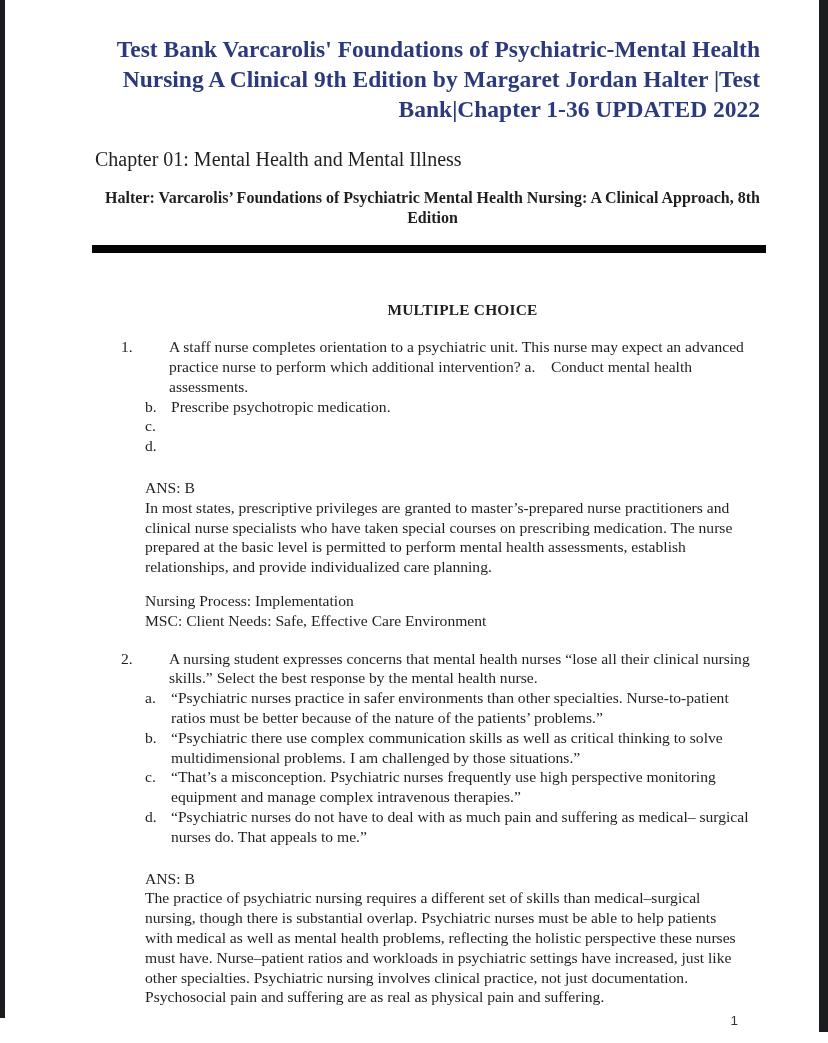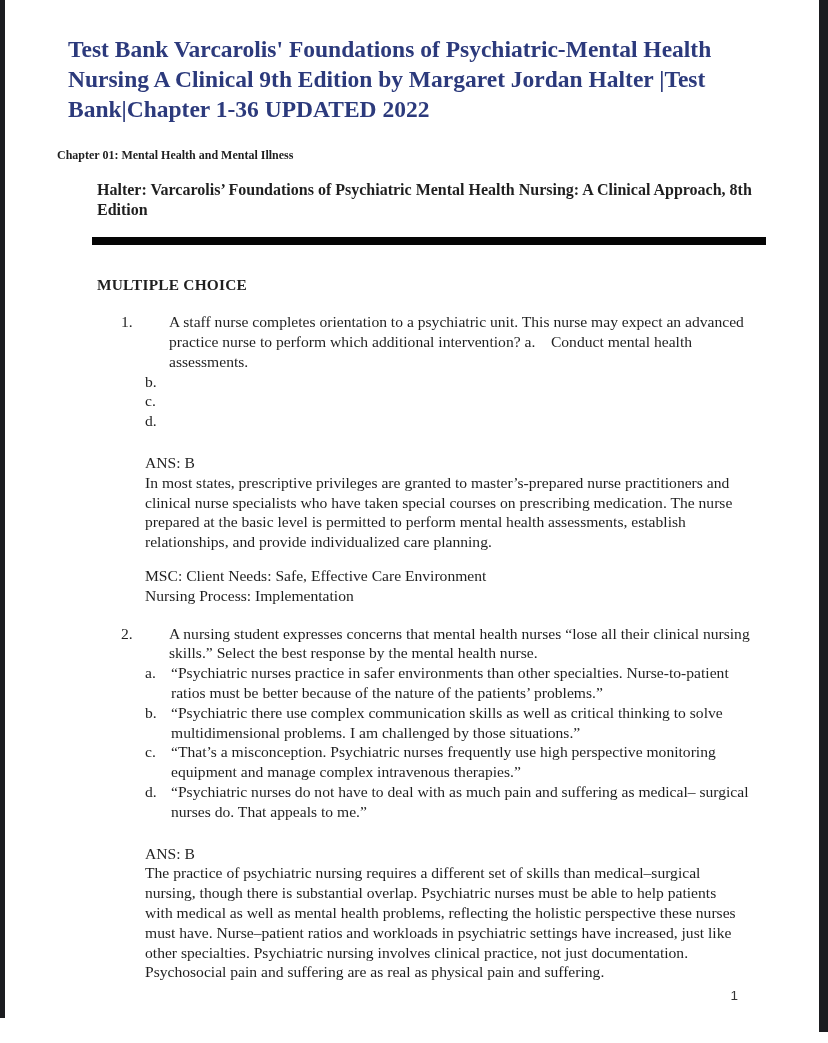--- a/index.html
+++ b/index.html
@@ -13,51 +13,53 @@
     overflow: hidden;
   }
 
   
   .edge-left  { position: absolute; left: 0; top: 0; width: 5px;  height: 1018px; background: #1b1c20; }
   .edge-right { position: absolute; right: 0; top: 0; width: 9px; height: 1032px; background: #1b1c20; }
 
   .doc-title {
     margin: 34px auto 0;
     width: 692px;
-    text-align: left;
+    text-align: right;
     font-weight: bold;
     font-size: 23.5px;
     line-height: 1.28;
     color: #2c3a7c;
   }
 
   .h-chapter {
-    margin: 24px 60px 0 57px;
-    font-weight: bold;
-    font-size: 12px;
+    margin: 24px 60px 0 95px;
+    font-weight: normal;
+    font-size: 20px;
   }
   .h-book {
     margin: 17px 60px 17px 97px;
     max-width: 672px;
     font-weight: bold;
     font-size: 16px;
     line-height: 1.25;
+    text-align: center;
   }
   .rule-bar {
     margin: 3px 0 0 92px;
     width: 674px;
     height: 8px;
     background: #050505;
   }
 
   .h-mc {
-    margin: 31px 0 0 97px;
+    margin: 48px 0 0 97px;
     font-weight: bold;
     font-size: 15.4px;
     letter-spacing: 0.2px;
+    text-align: center;
   }
 
   .question {
     margin: 18px 60px 0 121px;
     font-size: 15.6px;
     line-height: 1.27;
   }
   .q-head { display: flex; }
   .q-num  { flex: none; width: 24px; }
   .q-stem { flex: none; max-width: 600px; margin-left: 24px; }
@@ -96,35 +98,36 @@
   <p class="h-mc">MULTIPLE CHOICE</p>
 
   <div class="question">
     <div class="q-head">
       <span class="q-num">1.</span>
       <div class="q-stem">A staff nurse completes orientation to a psychiatric unit. This nurse may expect an advanced practice nurse to perform which additional intervention? a.&nbsp;&nbsp;&nbsp; Conduct mental health assessments.</div>
     </div>
     <div class="options">
       <div class="opt">
         <span class="opt-letter">b.</span>
+        <div class="opt-text">Prescribe psychotropic medication.</div>
       </div>
       <div class="opt">
         <span class="opt-letter">c.</span>
       </div>
       <div class="opt">
         <span class="opt-letter">d.</span>
       </div>
     </div>
     <div class="ans-block">
       <div>ANS: B</div>
       <div>In most states, prescriptive privileges are granted to master’s-prepared nurse practitioners and clinical nurse specialists who have taken special courses on prescribing medication. The nurse prepared at the basic level is permitted to perform mental health assessments, establish relationships, and provide individualized care planning.</div>
     </div>
     <div class="meta-block">
+      <div>Nursing Process: Implementation</div>
       <div>MSC: Client Needs: Safe, Effective Care Environment</div>
-      <div>Nursing Process: Implementation</div>
     </div>
   </div>
 
   <div class="question">
     <div class="q-head">
       <span class="q-num">2.</span>
       <div class="q-stem">A nursing student expresses concerns that mental health nurses “lose all their clinical nursing skills.” Select the best response by the mental health nurse.</div>
     </div>
     <div class="options">
       <div class="opt">

